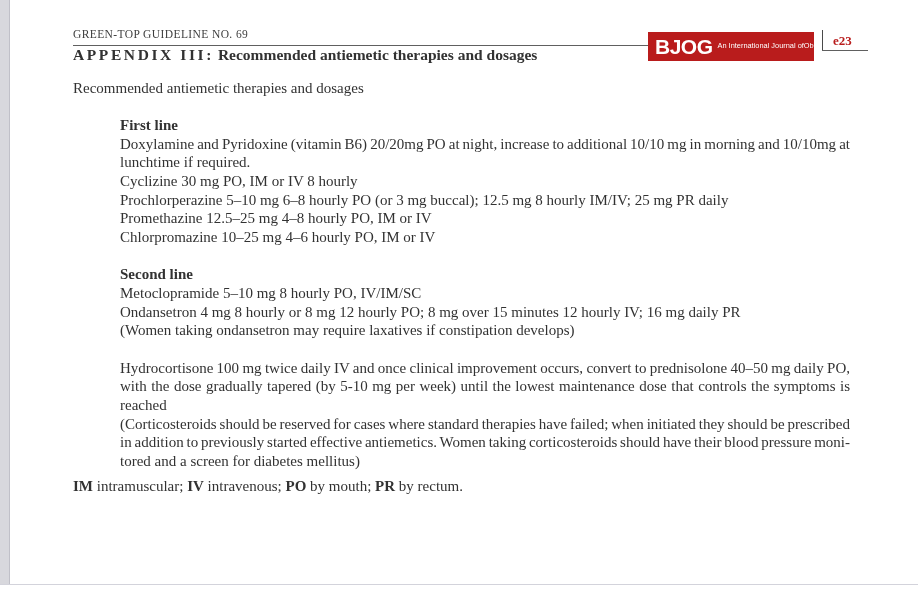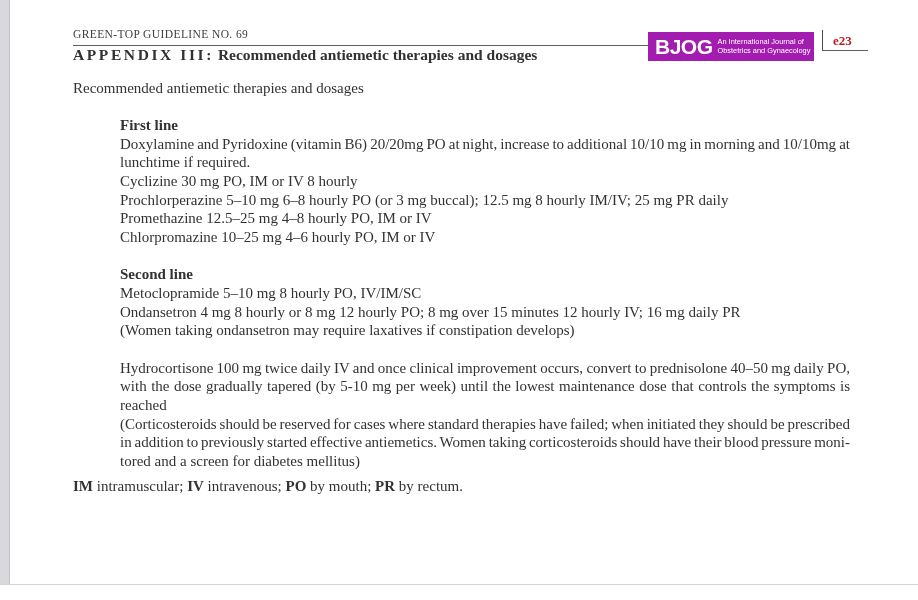--- a/index.html
+++ b/index.html
@@ -6,25 +6,25 @@
   #page{position:relative;width:918px;height:600px;background:#ffffff;overflow:hidden;
         font-family:"Liberation Serif",serif;color:#323232;}
 
   
   .edge{position:absolute;left:0;top:0;width:9px;height:584px;background:#d8d8dd;border-right:1px solid #c0c0c8;}
   .bottom-line{position:absolute;left:0;top:584px;width:918px;height:1px;background:#d3d3db;}
 
   
   .running{position:absolute;left:73px;top:28px;font-size:11.5px;letter-spacing:.4px;color:#3d3d3d;}
   .rule-left{position:absolute;left:73px;top:45px;width:575px;height:1px;background:#606060;}
-  .logo{position:absolute;left:648px;top:32px;width:166px;height:29px;background:#a21caf;
+  .logo{position:absolute;left:648px;top:32px;width:166px;height:29px;background:#b91c1c;
         display:flex;align-items:center;gap:5px;padding:0 6px 0 7px;box-sizing:border-box;}
   .logo-name{font-family:"Liberation Sans",sans-serif;font-weight:800;font-size:21px;
              letter-spacing:-.5px;color:#ffffff;line-height:1;}
-  .logo-tag{display:flex;flex-direction:column;justify-content:space-between;}
+  .logo-tag{display:flex;flex-direction:row;justify-content:space-between;}
   .logo-tag span{display:block;font-family:"Liberation Sans",sans-serif;font-size:7.4px;
                  line-height:8.6px;color:#ffffff;white-space:nowrap;}
   .pn-divider{position:absolute;left:822px;top:30px;width:1px;height:20px;background:#4a4a4a;}
   .pn{position:absolute;left:833px;top:33px;font-weight:bold;font-size:13px;color:#b91c1c;}
   .pn-rule{position:absolute;left:822px;top:50px;width:46px;height:1px;background:#606060;}
 
   
   .content{position:absolute;left:73px;top:0;width:777px;padding-top:46px;
            font-size:15px;line-height:18.6px;}
   .doc-title{font-weight:bold;font-size:15.5px;margin-bottom:14px;white-space:nowrap;}

